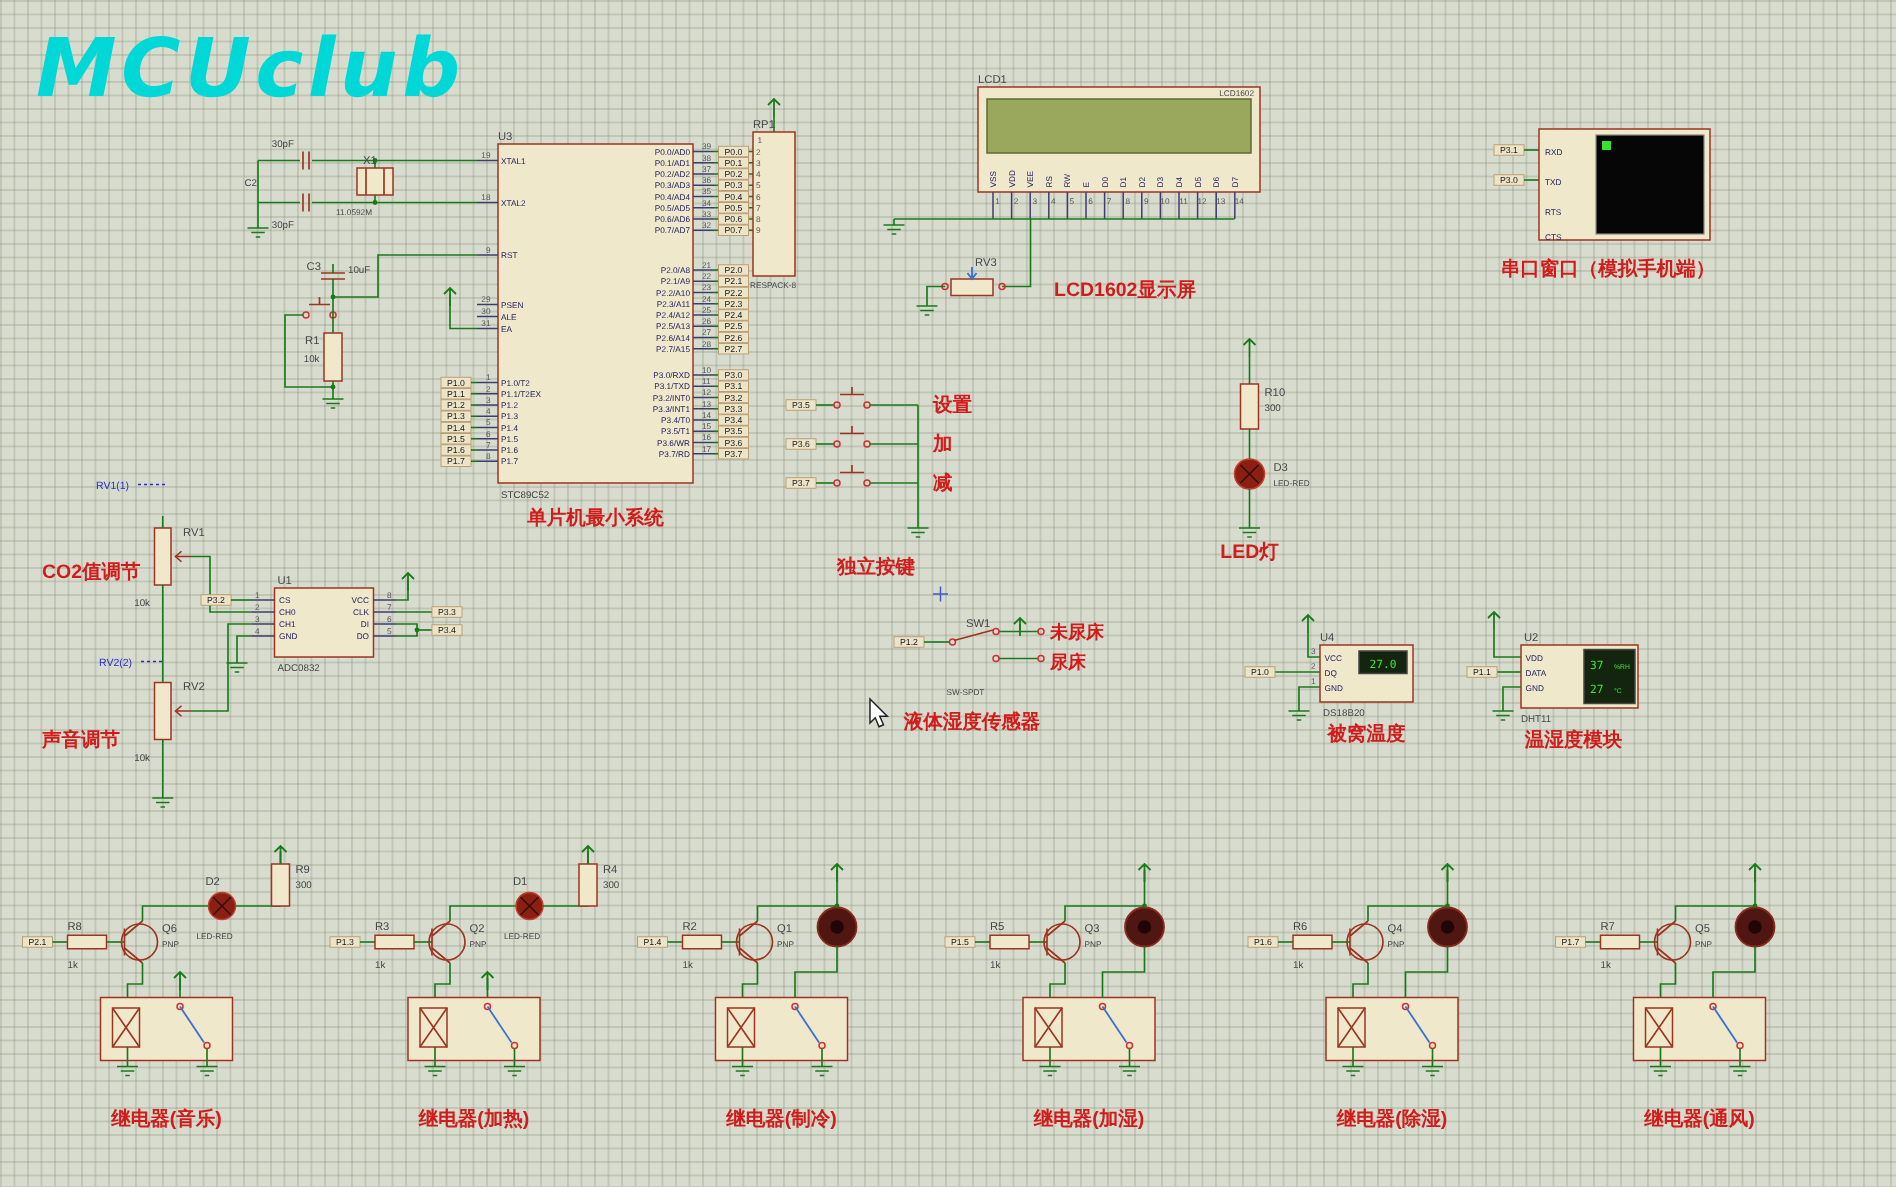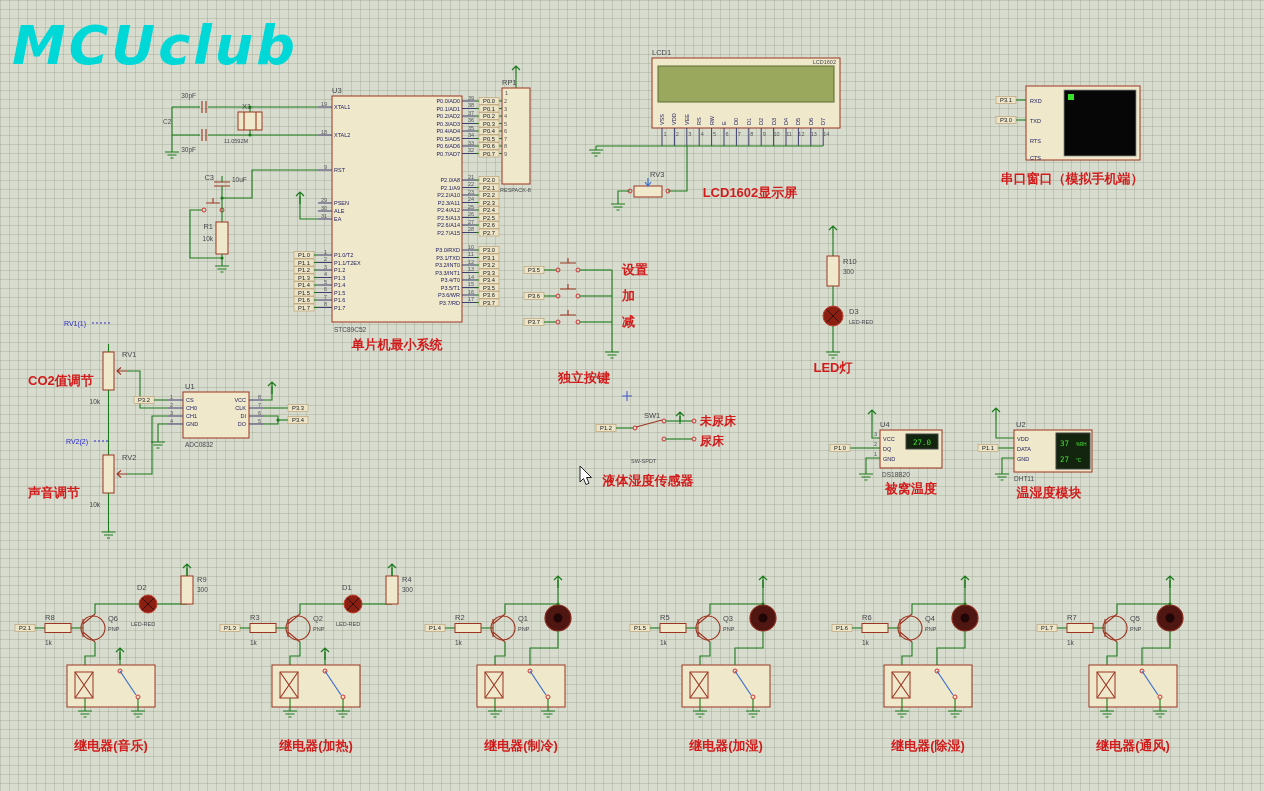--- a/index.html
+++ b/index.html
@@ -3,21 +3,21 @@
 <meta charset="utf-8">
 <style>
   html,body{margin:0;padding:0;background:#b8bdb0;}
   #canvas{position:relative;width:1264px;height:791px;overflow:hidden;
     background-color:#d8dccf;
     background-image:linear-gradient(rgba(130,140,115,.28) 1px,transparent 1px),
                      linear-gradient(90deg,rgba(130,140,115,.28) 1px,transparent 1px);
     background-size:9px 9px;
     font-family:"Liberation Sans","DejaVu Sans",sans-serif;}
   #sch{position:absolute;left:0;top:0;z-index:1;}
-  .logo{position:absolute;left:12px;top:14px;z-index:2;font-size:54px;font-weight:bold;
+  .logo{position:absolute;left:24px;top:14px;z-index:2;font-size:54px;font-weight:bold;
     font-style:italic;color:#00d8d8;letter-spacing:3px;
     font-family:"DejaVu Sans","Liberation Sans",sans-serif;}
   text{font-family:"Liberation Sans","DejaVu Sans",sans-serif;}
   .ref{font-size:7.5px;fill:#46464a;}
   .pn{font-size:5.5px;fill:#1c1c5e;}
   .num{font-size:5.5px;fill:#55555a;}
   .t5{font-size:5.5px;fill:#46464a;}
   .t6{font-size:6.5px;fill:#46464a;}
   .lt{font-size:5.8px;fill:#1a1a1a;}
   .lbl{fill:#ece4c8;stroke:#b89a6a;stroke-width:.6;}

